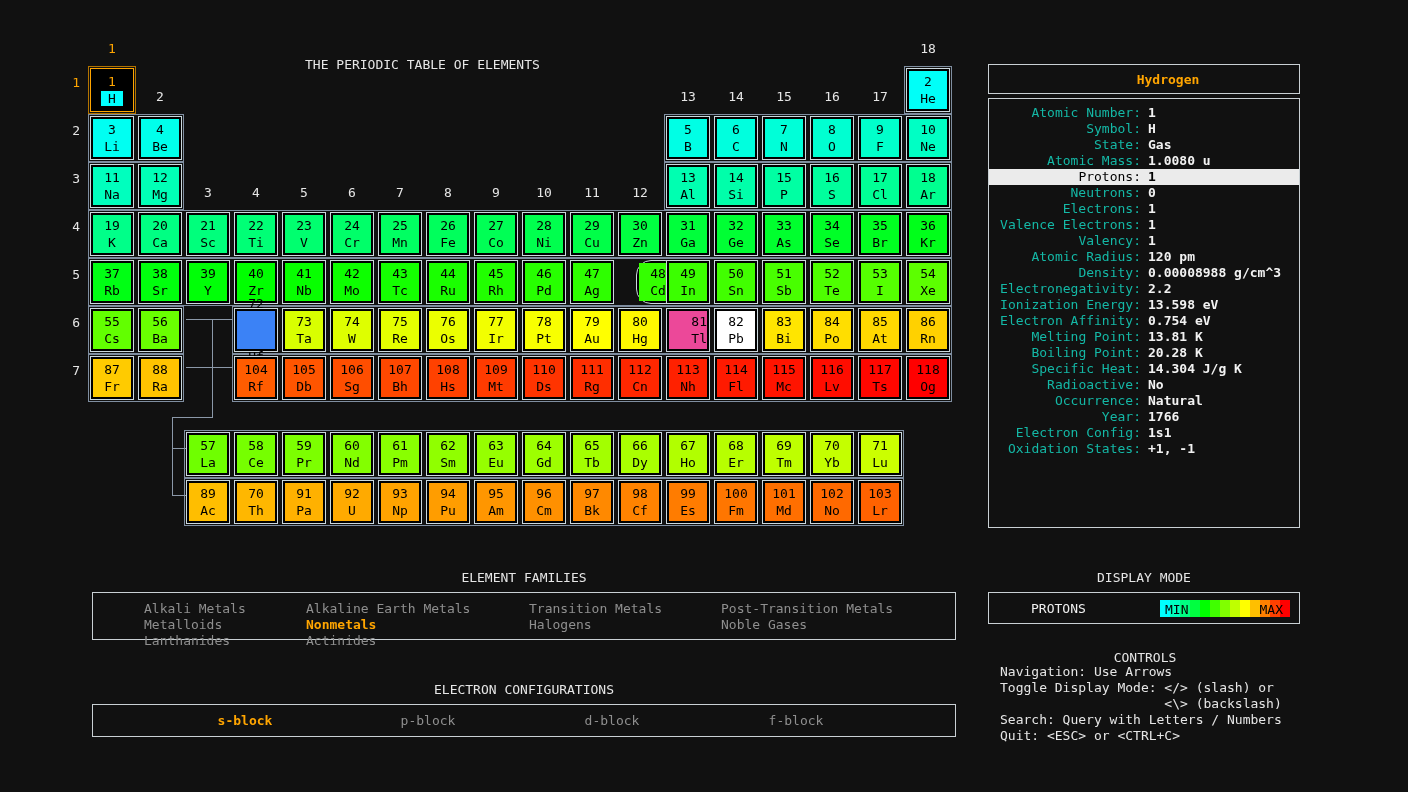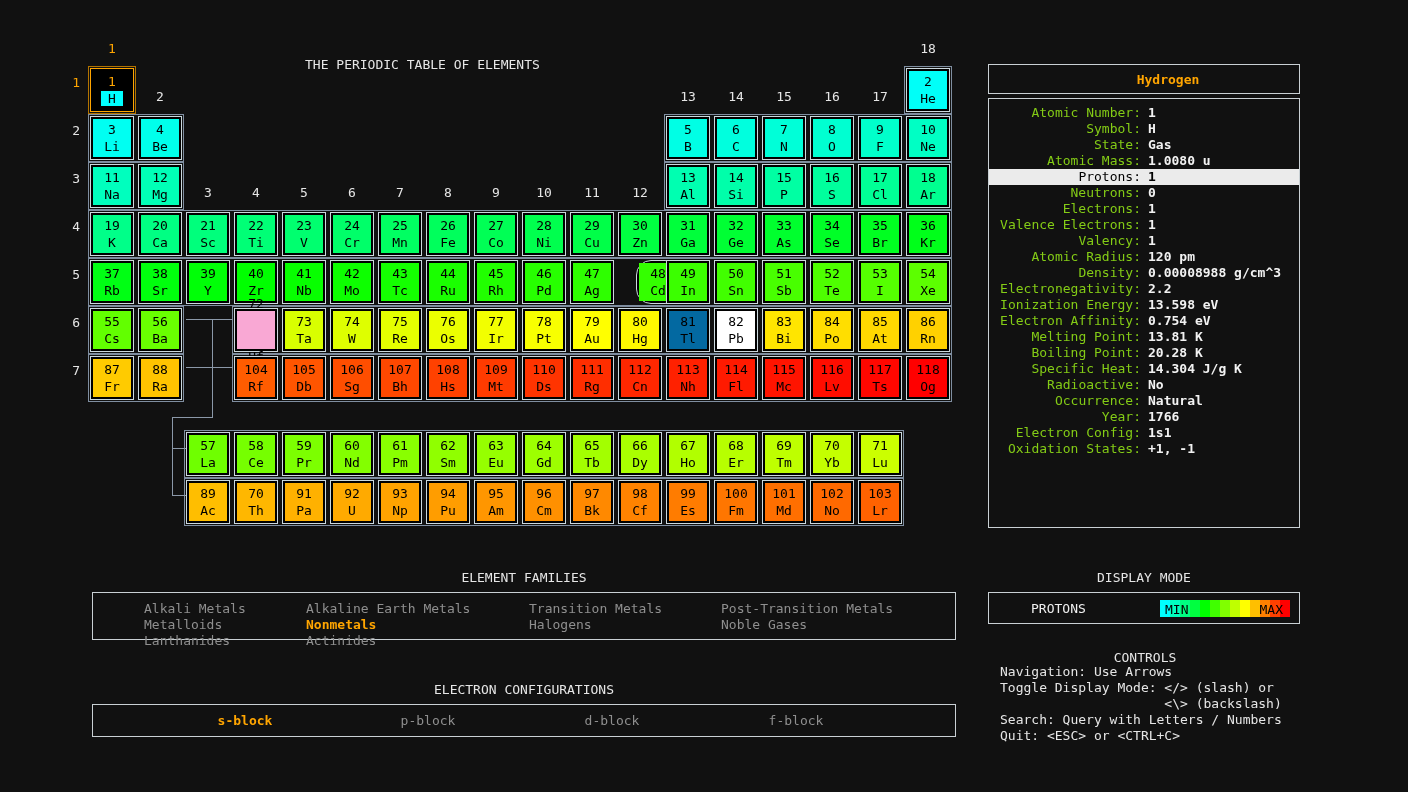--- a/index.html
+++ b/index.html
@@ -20,21 +20,21 @@
   .cline{position:absolute;background:#8b98a8;}
   
   .box{position:absolute;border:1px solid #c9d0d4;box-sizing:border-box;background:transparent;}
   .boxtitle{position:absolute;text-align:center;color:#e6e6e6;}
   
   #details-title{left:988px;top:64px;width:312px;height:30px;display:flex;align-items:center;justify-content:center;}
   #details-title span{color:#ffa500;font-weight:bold;padding-left:48px;}
   #details-body{left:988px;top:98px;width:312px;height:430px;}
   #detail-rows{position:absolute;left:0;top:6px;width:100%;}
   .drow{display:flex;height:16px;line-height:16px;}
-  .dlabel{width:152px;text-align:right;color:#84cc16;white-space:pre;}
+  .dlabel{width:152px;text-align:right;color:#14b8a6;white-space:pre;}
   .dval{margin-left:7px;color:#f2f2f2;font-weight:bold;white-space:pre;}
   .drow.hl{background:#ebebeb;}
   .drow.hl .dlabel,.drow.hl .dval{color:#000;}
   
   .fitem{position:absolute;height:16px;line-height:16px;color:#8f8f8f;white-space:pre;}
   .fitem.active{color:#ffa500;font-weight:bold;}
   .citem{position:absolute;top:8px;transform:translateX(-50%);color:#8f8f8f;white-space:pre;}
   .citem.active{color:#ffa500;font-weight:bold;}
   
   #dm-box{left:988px;top:592px;width:312px;height:32px;}
@@ -407,21 +407,21 @@
           <div>Cs</div>
         </div>
       </div>
       <div class="cell" style="left: 138px; top: 308px;">
         <div class="fill" style="background: rgb(105, 255, 0);">
           <div>56</div>
           <div>Ba</div>
         </div>
       </div>
       <div class="cell" style="left: 234px; top: 308px;">
-        <div class="fill" style="background: #f9a8d4; gap: 36px;">
+        <div class="fill" style="background: #3b82f6; gap: 36px;">
           <div>72</div>
           <div>Hf</div>
         </div>
       </div>
       <div class="cell" style="left: 282px; top: 308px;">
         <div class="fill" style="background: rgb(216, 255, 0);">
           <div>73</div>
           <div>Ta</div>
         </div>
       </div>
@@ -461,21 +461,21 @@
           <div>Au</div>
         </div>
       </div>
       <div class="cell" style="left: 618px; top: 308px;">
         <div class="fill" style="background: rgb(255, 248, 0);">
           <div>80</div>
           <div>Hg</div>
         </div>
       </div>
       <div class="cell" style="left: 666px; top: 308px;">
-        <div class="fill" style="background: #0369a1;">
+        <div class="fill" style="background: #ec4899; align-items: flex-end;">
           <div>81</div>
           <div>Tl</div>
         </div>
       </div>
       <div class="cell" style="left: 714px; top: 308px;">
         <div class="fill" style="background: #ffffff;">
           <div>82</div>
           <div>Pb</div>
         </div>
       </div>

